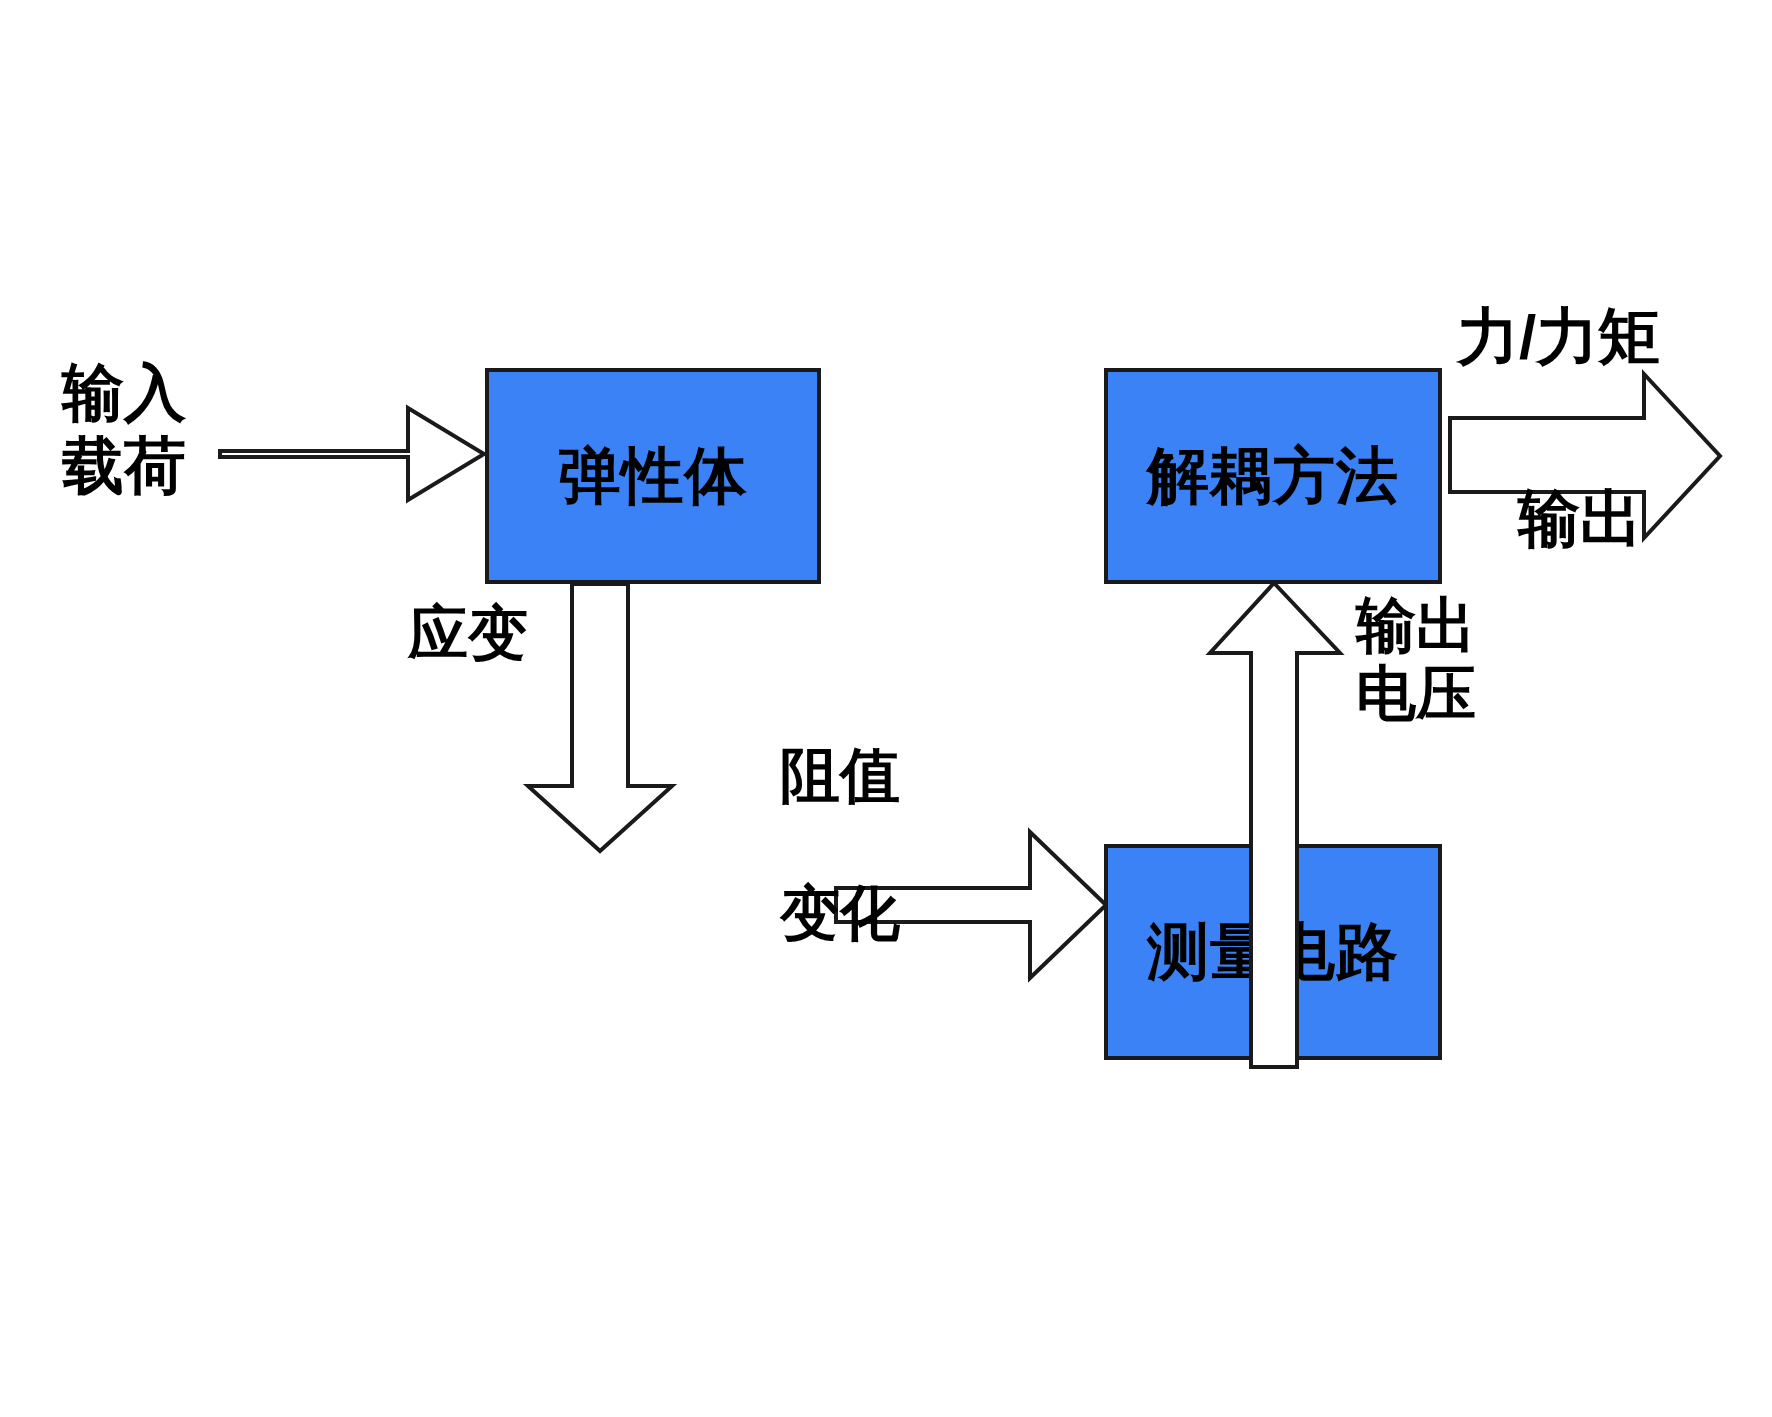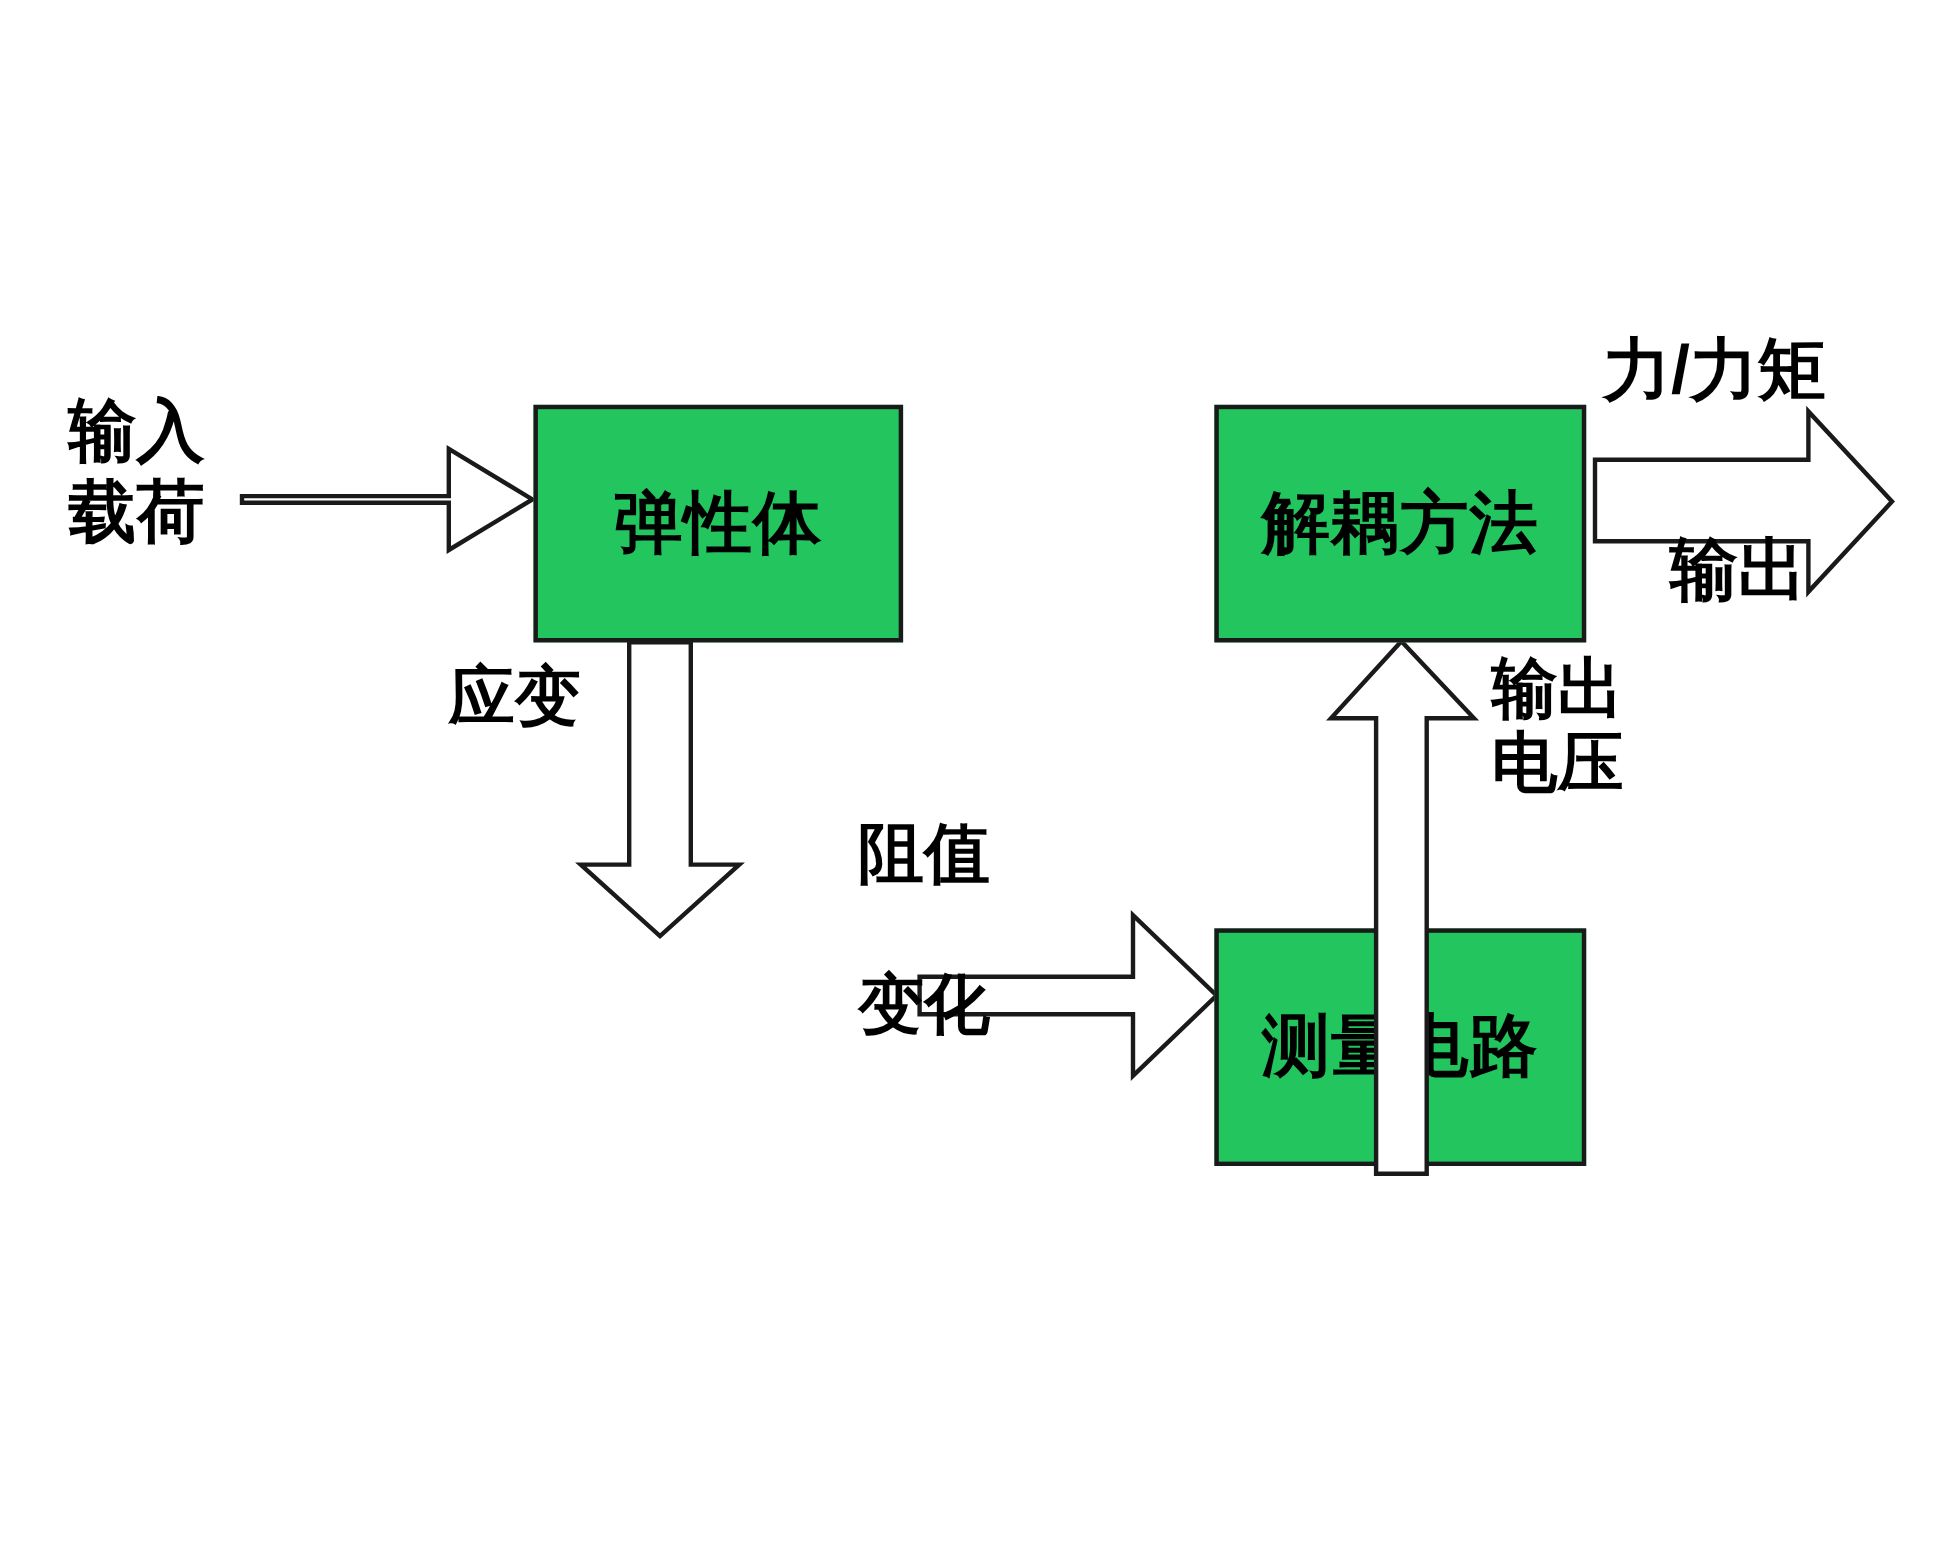--- a/index.html
+++ b/index.html
@@ -1,18 +1,18 @@
 <!DOCTYPE html>
 <html><head>
 <meta charset="utf-8">
 <style>
   html,body{margin:0;padding:0;background:#ffffff;}
   body{width:1772px;height:1417px;font-family:"Liberation Sans","DejaVu Sans",sans-serif;}
   #stage{position:relative;width:1772px;height:1417px;background:#fff;overflow:hidden;}
-  .box{position:absolute;border:4px solid #1a1a1a;background:#22c55e;box-sizing:border-box;
+  .box{position:absolute;border:4px solid #1a1a1a;background:#3b82f6;box-sizing:border-box;
        display:flex;align-items:center;justify-content:center;}
   .box .lbl{font-size:62px;font-weight:700;color:#000;letter-spacing:1px;line-height:1;white-space:nowrap;}
   .txt{position:absolute;color:#000;font-weight:700;line-height:1.12;white-space:nowrap;}
   .t60{font-size:60px;}
   .t62{font-size:62px;}
   svg.arrow{position:absolute;overflow:visible;}
   svg.arrow polygon{fill:#ffffff;stroke:#1a1a1a;stroke-width:4;stroke-linejoin:miter;}
 </style>
 </head>
 <body>

